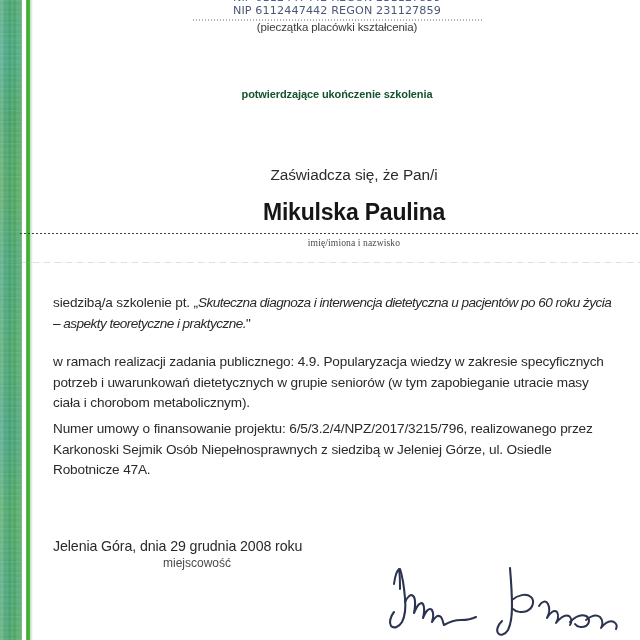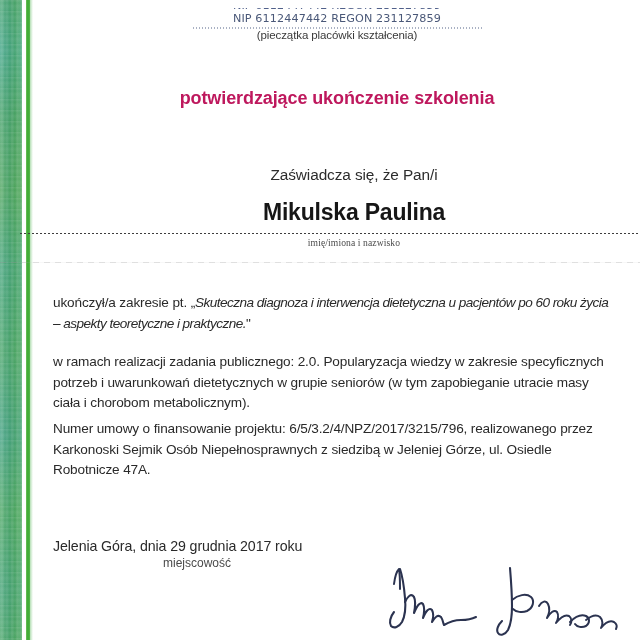--- a/index.html
+++ b/index.html
@@ -98,21 +98,21 @@
     left: 34px;
     top: 0;
     width: 606px;
     height: 640px;
   }
 
   
   #stamp-block {
     position: absolute;
     left: 0;
-    top: 8px;
+    top: 0;
     width: 606px;
     text-align: center;
   }
   .stamp-line {
     font-family: "DejaVu Sans", sans-serif;
     font-size: 11.2px;
     letter-spacing: 0.1px;
     color: #4a5878;
     line-height: 13px;
     white-space: nowrap;
@@ -152,24 +152,24 @@
   }
   #cert-title {
     font-size: 25px;
     font-weight: bold;
     letter-spacing: 1.6px;
     color: #1d1d1d;
     line-height: 28px;
   }
   #cert-subtitle {
     margin-top: 4px;
-    font-size: 18px;
+    font-size: 11px;
     font-weight: bold;
     letter-spacing: -0.1px;
-    color: #be185d;
+    color: #14532d;
   }
 
   
   #recipient-block {
     position: absolute;
     left: 17px;
     top: 166px;
     width: 606px;
     text-align: center;
   }
@@ -298,28 +298,28 @@
 
   <div id="recipient-block">
     <div id="attest-line">Zaświadcza się, że Pan/i</div>
     <div id="recipient-name">Mikulska Paulina</div>
     <div id="name-dots"></div>
     <div id="name-caption">imię/imiona i nazwisko</div>
   </div>
 
   <div id="faint-rule"></div>
 
-  <div class="body-para" id="para-course"><span>ukończył/a zakresie pt. „</span><span class="course-title">Skuteczna diagnoza i interwencja dietetyczna u pacjentów po 60 roku życia – aspekty teoretyczne i praktyczne.</span><span>"</span></div>
-
-  <div class="body-para" id="para-scope">w ramach realizacji zadania publicznego: 2.0. Popularyzacja wiedzy w zakresie specyficznych potrzeb i uwarunkowań dietetycznych w grupie seniorów (w tym zapobieganie utracie masy ciała i chorobom metabolicznym).</div>
+  <div class="body-para" id="para-course"><span>siedzibą/a szkolenie pt. „</span><span class="course-title">Skuteczna diagnoza i interwencja dietetyczna u pacjentów po 60 roku życia – aspekty teoretyczne i praktyczne.</span><span>"</span></div>
+
+  <div class="body-para" id="para-scope">w ramach realizacji zadania publicznego: 4.9. Popularyzacja wiedzy w zakresie specyficznych potrzeb i uwarunkowań dietetycznych w grupie seniorów (w tym zapobieganie utracie masy ciała i chorobom metabolicznym).</div>
 
   <div class="body-para" id="para-grant">Numer umowy o finansowanie projektu: 6/5/3.2/4/NPZ/2017/3215/796,  realizowanego przez Karkonoski Sejmik Osób Niepełnosprawnych z siedzibą w Jeleniej Górze, ul. Osiedle Robotnicze 47A.</div>
 
   <div id="date-block">
-    <div id="date-line">Jelenia Góra, dnia 29 grudnia 2017 roku</div>
+    <div id="date-line">Jelenia Góra, dnia 29 grudnia 2008 roku</div>
     <div id="date-caption">miejscowość</div>
   </div>
 
   <div id="signature-block">
     <svg id="signature-svg" width="276" height="84" viewBox="0 0 276 84">
       <g fill="none" stroke="#2b3350" stroke-linecap="round" stroke-linejoin="round">
         <path d="M30 28 C31 20, 33 15, 35 13 C36 18, 36 26, 36 33" stroke-width="2.0"></path>
         <path d="M36 13 C39 22, 40 30, 41 42 C42 52, 41 60, 38 66 C35 71, 30 73, 27 70 C25 67, 26 61, 30 56" stroke-width="2.1"></path>
         <path d="M41 46 C44 40, 47 37, 50 41 C52 45, 51 52, 50 57 C53 50, 56 45, 59 48 C61 52, 60 58, 59 62 C62 55, 65 51, 68 54 C70 58, 69 63, 68 66 C71 61, 74 58, 77 61 C79 64, 79 67, 80 69 C85 66, 91 64, 97 64 C103 64, 108 63, 112 61" stroke-width="2.1"></path>
         <path d="M146 12 C147 24, 148 38, 148 50 C148 60, 147 68, 144 74 C141 79, 136 80, 134 77 C132 74, 134 69, 138 65" stroke-width="2.1"></path>

